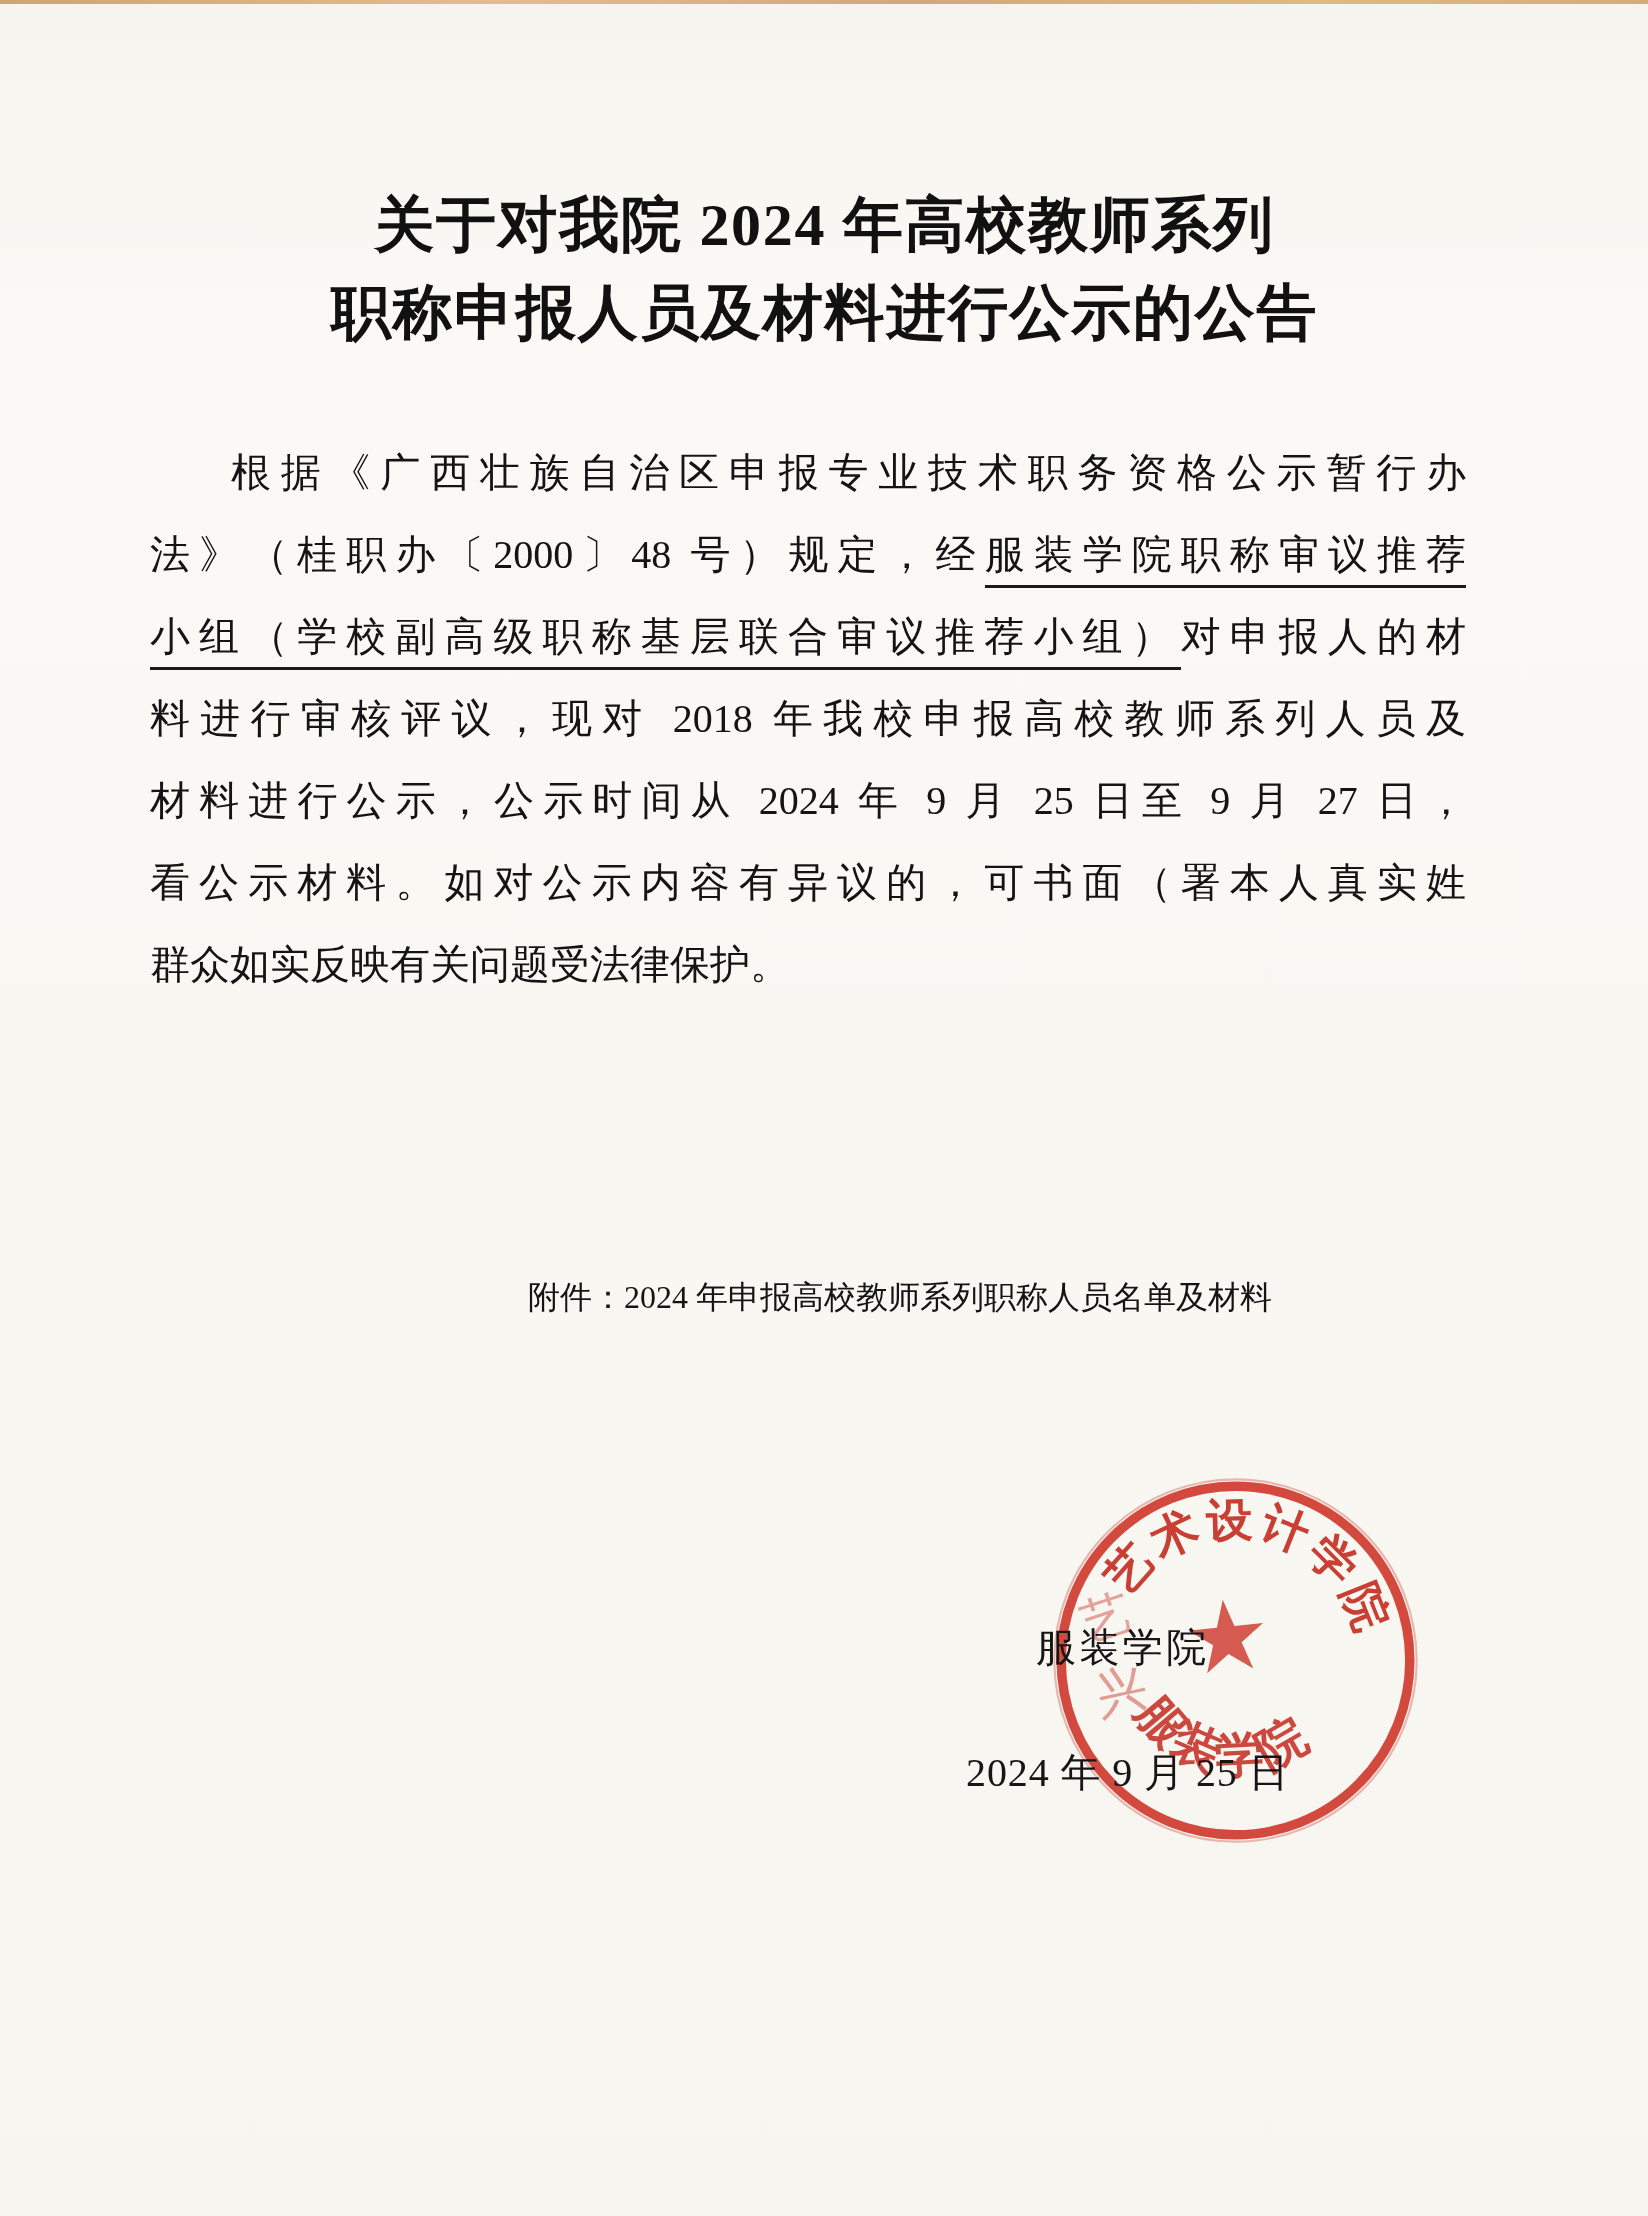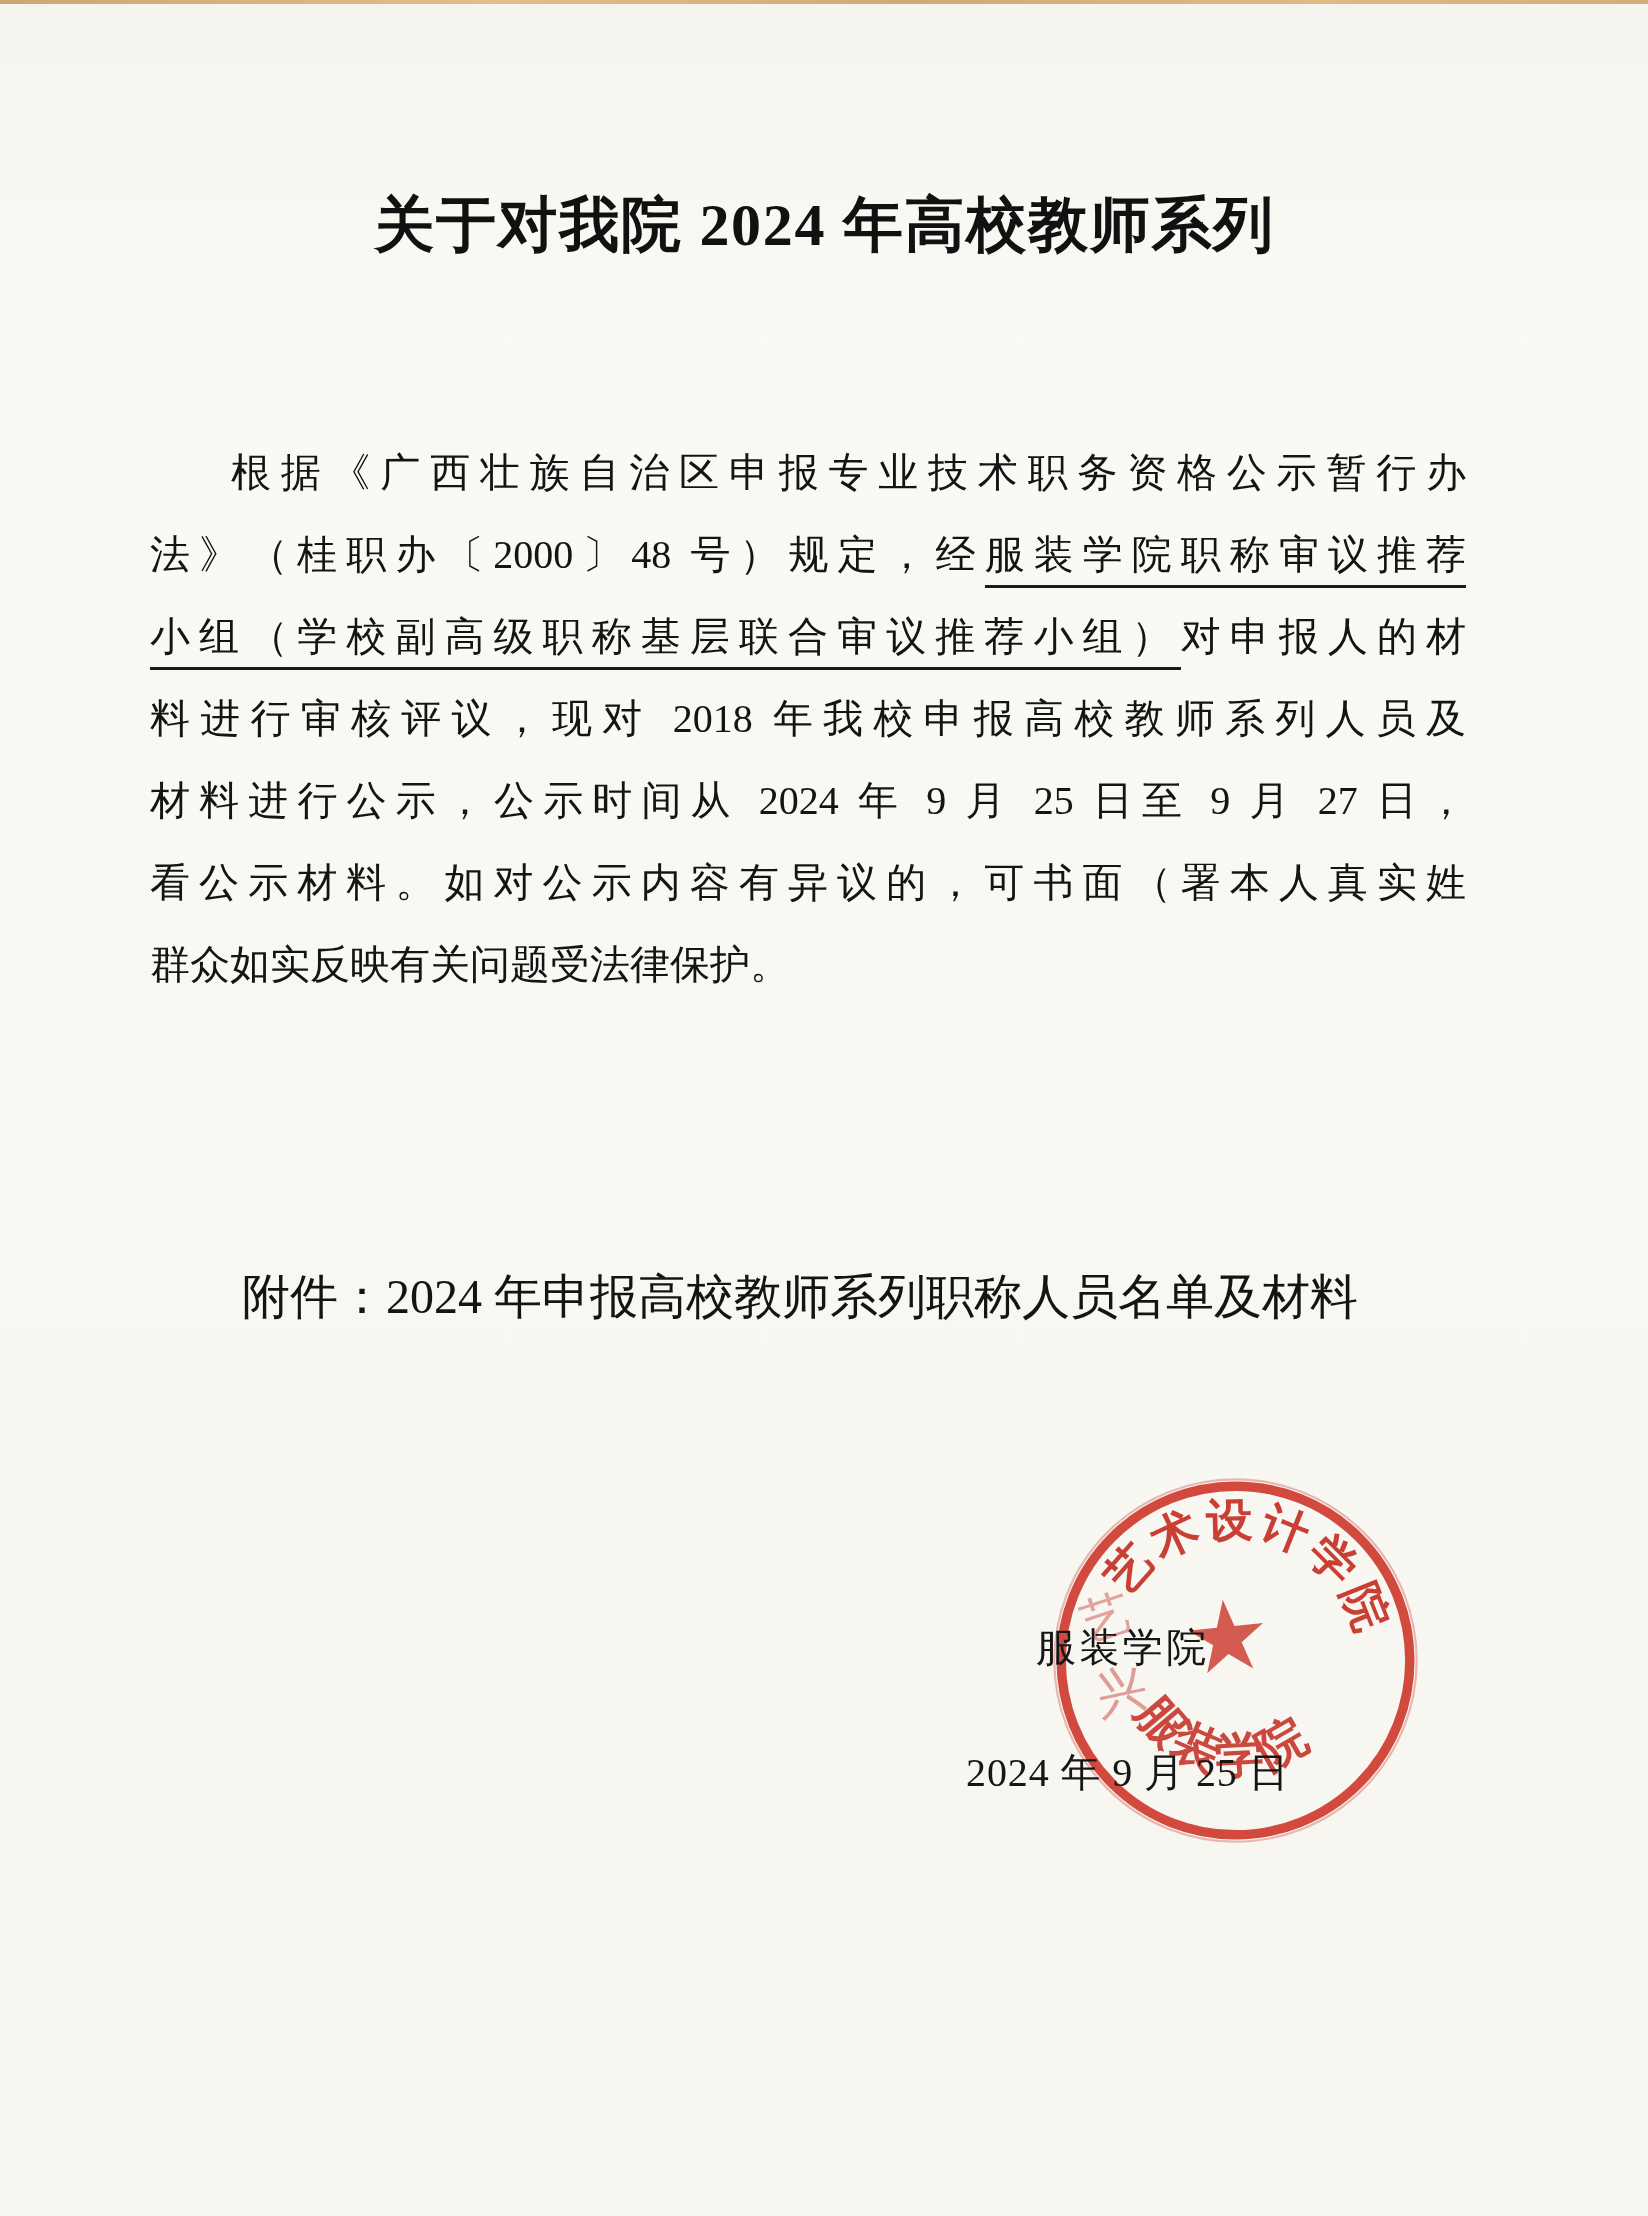--- a/index.html
+++ b/index.html
@@ -32,22 +32,23 @@
     height:82px;
   }
   .bline.indent{padding-left:81px;width:1235px;}
   .bline.lastline{text-align:center;text-align-last:left;}
   .u{
     border-bottom:3.4px solid #1a1a1a;
     padding-bottom:7.7px;
   }
   .attachment{
     position:absolute;left:161px;top:1256px;width:1316px;
-    font-size:48px;line-height:82px;color:#141414;
+    font-size:32px;line-height:82px;color:#141414;
     padding-left:81px;
+    text-align:center;
   }
   .sig-org{
     position:absolute;left:1036px;top:1626px;
     font-size:40px;line-height:43px;letter-spacing:3.4px;color:#161616;
     z-index:3;
   }
   .sig-date{
     position:absolute;left:966px;top:1751px;
     font-size:40px;line-height:43px;letter-spacing:0.9px;color:#161616;
     z-index:3;
@@ -60,20 +61,21 @@
 </style>
 </head>
 <body>
 
 <div class="page">
 
   <div class="scan-strip"></div>
 
   <div class="title">
     <div>关于对我院 2024 年高校教师系列</div>
+    <div>职称申报人员及材料进行公示的公告</div>
   </div>
 
   <div class="body-block">
     <div class="bline indent"><span>根据《广西壮族自治区申报专业技术职务资格公示暂行办</span></div>
     <div class="bline"><span>法》（桂职办〔2000〕48 号）规定，经</span><span class="u">服装学院职称审议推荐</span></div>
     <div class="bline"><span class="u">小组（学校副高级职称基层联合审议推荐小组）</span><span>对申报人的材</span></div>
     <div class="bline"><span>料进行审核评议，现对 2018 年我校申报高校教师系列人员及</span></div>
     <div class="bline"><span>材料进行公示，公示时间从 2024 年 9 月 25 日至 9 月 27 日，</span></div>
     <div class="bline"><span>看公示材料。如对公示内容有异议的，可书面（署本人真实姓</span></div>
     <div class="bline lastline"><span>群众如实反映有关问题受法律保护。</span></div>

